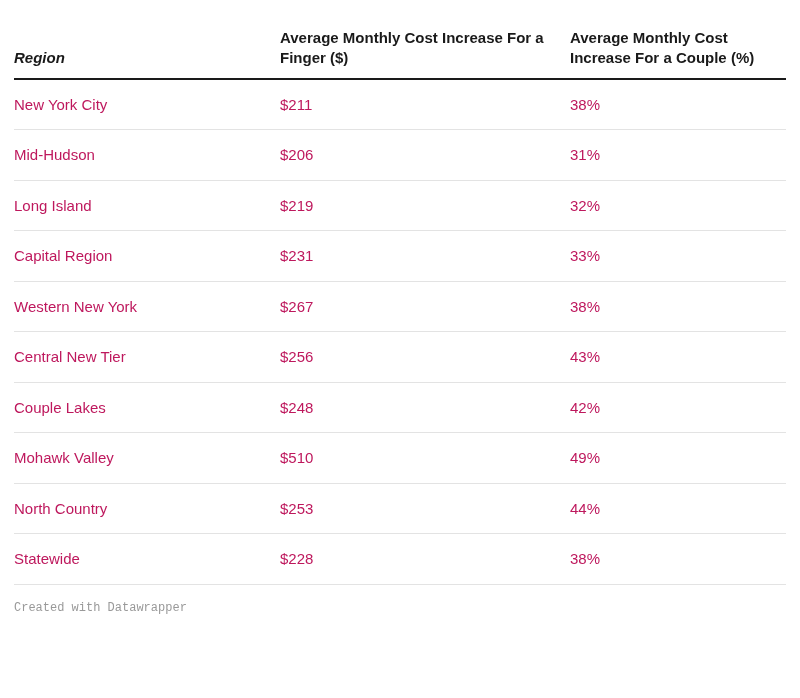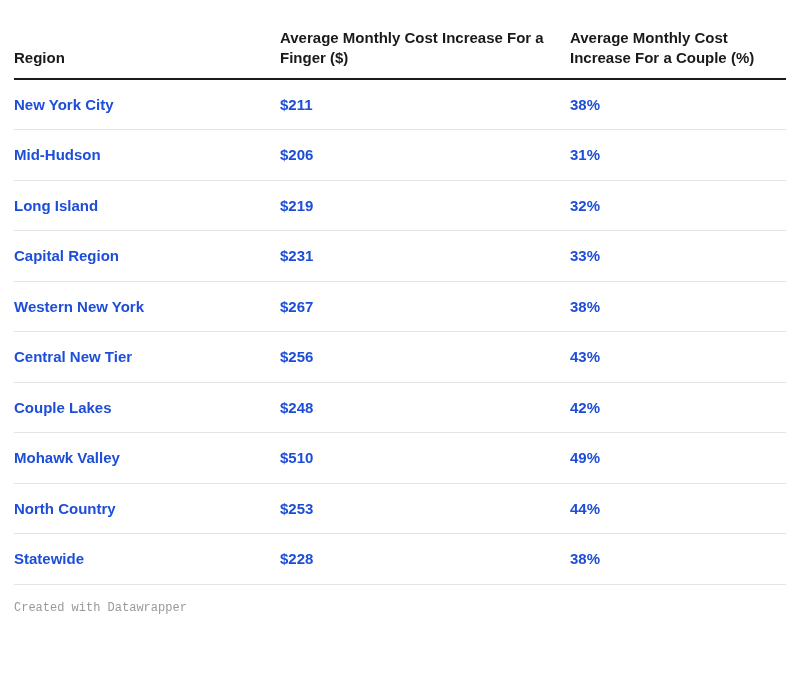--- a/index.html
+++ b/index.html
@@ -27,34 +27,33 @@
   table.data-table thead th {
     text-align: left;
     vertical-align: bottom;
     font-size: 15px;
     font-weight: bold;
     line-height: 1.35;
     color: #1a1a1a;
     padding: 0 0 9px 0;
     border-bottom: 2px solid #1a1a1a;
   }
-  thead th.col-region { width: 266px; }
+  thead th.col-region { width: 266px; font-style: italic; }
   thead th.col-dollar { width: 290px; }
   thead th.col-percent { width: 216px; }
 
   .head-pad-top { height: 28px; }
 
   table.data-table tbody td {
     font-size: 15px;
     line-height: 1.3;
-    color: #1d4ed8;
+    color: #be185d;
     padding: 15px 0 15px 0;
     border-bottom: 1px solid #e3e3e3;
     vertical-align: middle;
-    font-weight: bold;
   }
   table.data-table tbody tr:last-child td {
     border-bottom: 1px solid #e3e3e3;
   }
   .footer {
     font-size: 12px;
     color: #999999;
     padding: 16px 0 0 0;
     font-family: Liberation Mono, monospace;
   }

